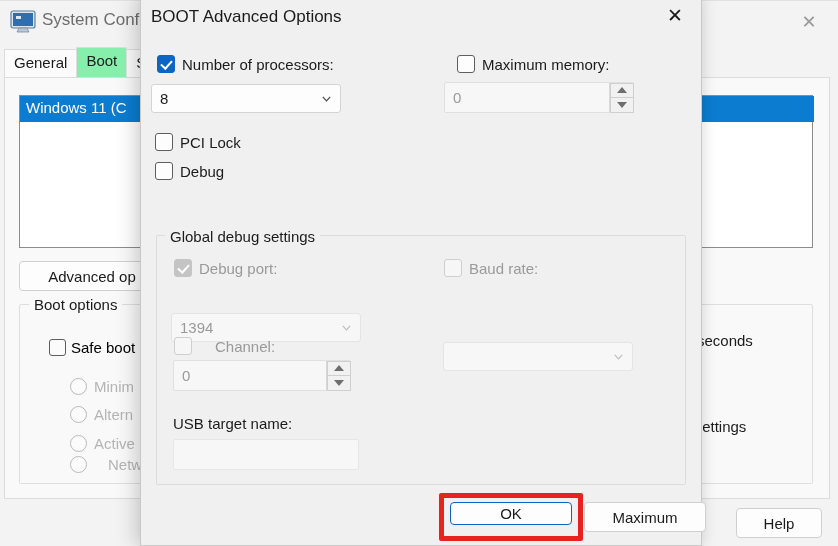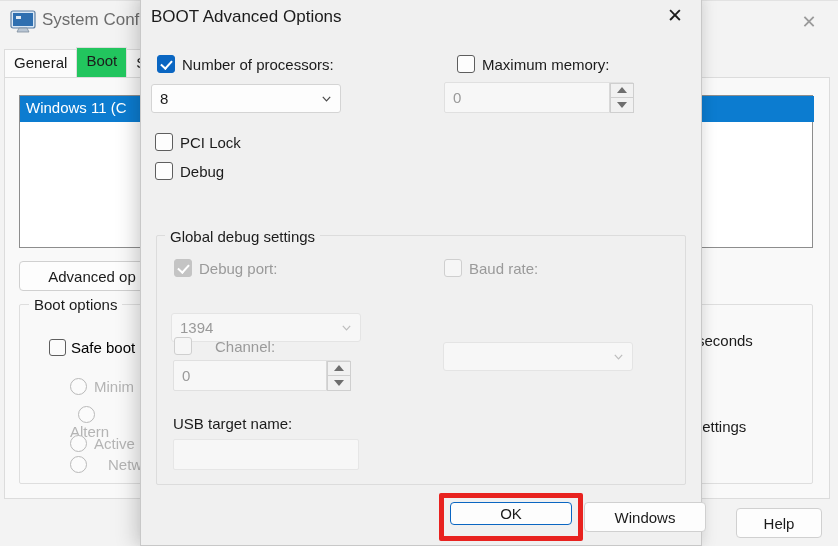--- a/index.html
+++ b/index.html
@@ -54,21 +54,21 @@
   .bgtab {
     font-size: 15px; color: #1b1b1b;
     padding: 4px 9px 6px 9px;
     background: #fbfbfb;
     border: 1px solid #dcdcdc;
     border-bottom: none;
     margin-right: -1px;
     white-space: nowrap;
   }
   .bgtab.active {
-    background: #22c55e;
+    background: #86efac;
     position: relative; z-index: 3;
     padding-bottom: 8px;
   }
 
   
   #bg-panel {
     position: absolute; left: 4px; top: 76px;
     width: 826px; height: 422px;
     background: #f9f9f9;
     border: 1px solid #dcdcdc;
@@ -381,21 +381,21 @@
 
       <div class="bg-chkrow" style="left:44px; top:261px;">
         <span class="bg-chkbox"></span>
         <span>Safe boot</span>
       </div>
 
       <div class="bg-chkrow bg-dis" style="left:65px; top:300px;">
         <span class="bg-radio"></span>
         <span>Minim</span>
       </div>
-      <div class="bg-chkrow bg-dis" style="left:65px; top:328px;flex-direction:column;">
+      <div class="bg-chkrow bg-dis" style="left:65px; top:328px;">
         <span class="bg-radio"></span>
         <span>Altern</span>
       </div>
       <div class="bg-chkrow bg-dis" style="left:65px; top:357px;">
         <span class="bg-radio"></span>
         <span>Active</span>
       </div>
       <div class="bg-chkrow bg-dis" style="left:65px; top:378px;gap:14px;">
         <span class="bg-radio"></span>
         <span>Netwo</span>
@@ -492,16 +492,16 @@
             <span class="tri-dn"></span>
           </div>
       </div>
     </div>
 
     <div id="usb-label">USB target name:</div>
     <div id="usb-input" placeholder=""></div>
 
     <div id="ok-highlight"></div>
     <div id="ok-btn">OK</div>
-    <div id="cancel-btn">Windows</div>
+    <div id="cancel-btn">Maximum</div>
 
   </div>
 </div>
 
 </body></html>

